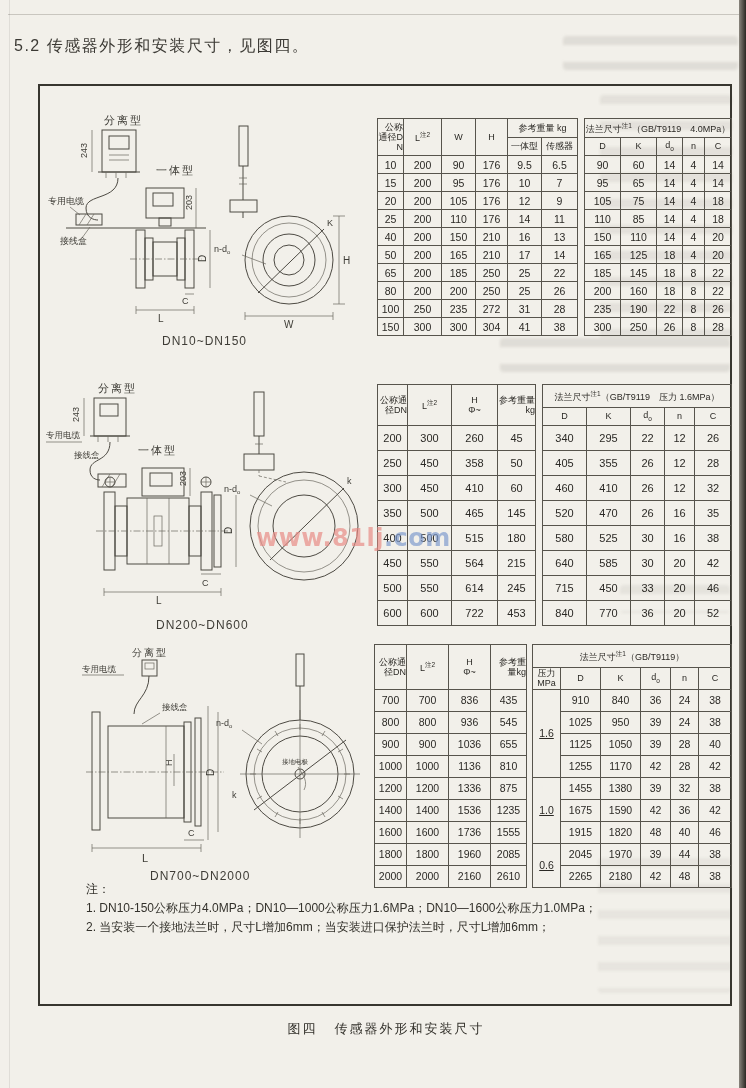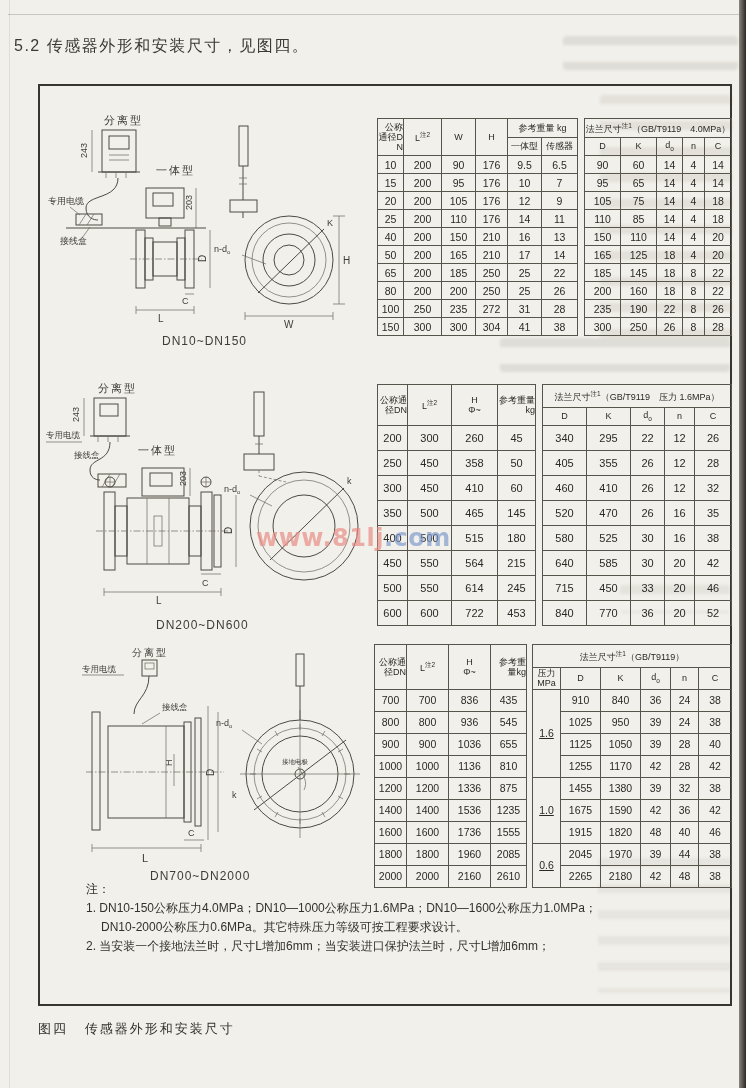--- a/index.html
+++ b/index.html
@@ -46,21 +46,21 @@
   
   .drawing{position:absolute;}
   .drawing text{fill:#3e3c36;stroke:none;}
   .drawing .ln{stroke:#4d4a43;fill:none;stroke-width:1;}
   .drawing .thin{stroke:#6a675f;fill:none;stroke-width:.7;}
   .drawing .cl{stroke:#6a675f;fill:none;stroke-width:.7;stroke-dasharray:7 2 1.5 2;}
   
   #notes{left:86px;top:880px;width:640px;font-size:12px;line-height:19px;color:#33312b;}
   #notes .note-line2{padding-left:15px;}
   
-  #figure-caption{left:38px;top:1020px;width:696px;text-align:left;font-size:13px;letter-spacing:2px;color:#33312b;}
+  #figure-caption{left:38px;top:1020px;width:696px;text-align:center;font-size:13px;letter-spacing:2px;color:#33312b;}
   
   #watermark{left:256px;top:524px;font-size:24px;font-weight:bold;letter-spacing:.5px;
     font-family:"DejaVu Sans","Liberation Sans",sans-serif;opacity:.68;pointer-events:none;z-index:6;}
   #watermark .wm-main{color:#e88a84;}
   #watermark .wm-suffix{color:#7d9ace;}
 </style>
 </head>
 <body>
 
 <div class="abs" id="top-scan-line"></div>
@@ -729,20 +729,19 @@
     </tbody>
 </table>
 
 <div class="abs" id="watermark">
   <span class="wm-main">www.81lj</span><span class="wm-suffix">.com</span>
 </div>
 
 <div class="abs" id="notes">
   <div>注：</div>
   <div>1. DN10-150公称压力4.0MPa；DN10—1000公称压力1.6MPa；DN10—1600公称压力1.0MPa；</div>
-  <div class="note-line2">DN10-2000公称压力0.6MPa。其它特殊压力等级可按工程要求设计。</div>
   <div>2. 当安装一个接地法兰时，尺寸L增加6mm；当安装进口保护法兰时，尺寸L增加6mm；</div>
 </div>
 
 <div class="abs" id="figure-caption">
   <span>图四</span>&nbsp;&nbsp;
   <span>传感器外形和安装尺寸</span>
 </div>
 
 </body></html>

